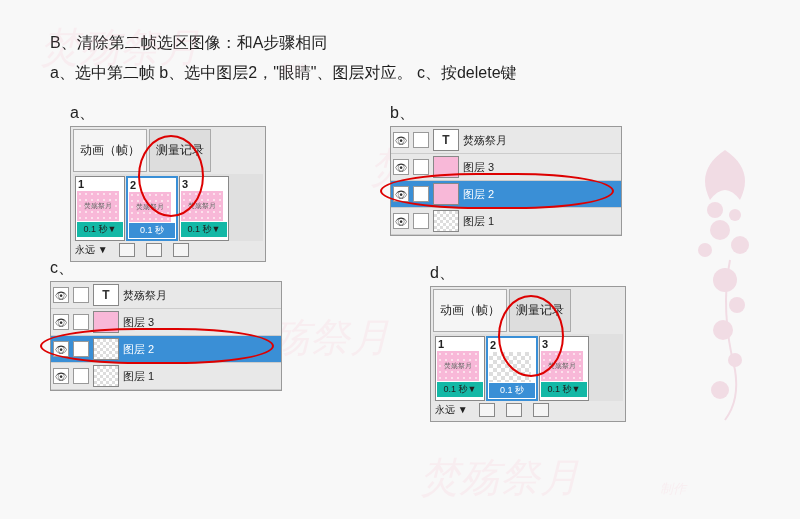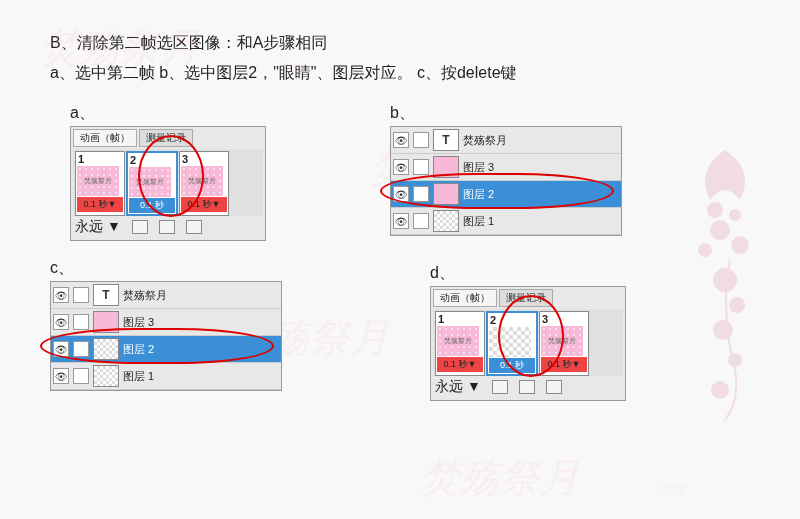--- a/index.html
+++ b/index.html
@@ -5,31 +5,31 @@
 body{margin:0;padding:0;width:800px;height:519px;background:#f8f8f8;font-family:"SimSun","Microsoft YaHei",sans-serif;font-size:16px;color:#222;position:relative;overflow:hidden}
 .wm{position:absolute;font-size:40px;color:rgba(255,150,180,0.1);font-style:italic;pointer-events:none;font-family:"KaiTi",serif}
 .wm-sm{font-size:13px}
 .content{padding:30px 40px 0 50px}
 .line{margin-bottom:4px;line-height:1.6}
 .figs{position:relative;width:100%;height:370px;margin-top:18px}
 .fig{position:absolute}
 .fig-label{font-size:16px;margin-bottom:2px}
 .panel{border:1px solid #999;background:#e8e8e8;padding:2px;font-size:11px}
 .tabrow{display:flex;gap:2px;margin-bottom:2px}
-.tab{background:#ddd;border:1px solid #aaa;padding:1px 6px;font-size:10px}
+.tab{background:#ddd;border:1px solid #aaa;padding:12px 6px;font-size:12px}
 .tab.act{background:#f5f5f5}
 .thumbs{display:flex;gap:1px;padding:2px 2px 0 2px;background:#e0e0e0}
 .th{border:1px solid #888;background:#fff;padding:1px;width:46px;font-size:9px;text-align:left}
 .th .n{font-weight:bold;font-size:11px;display:block;padding:0 1px}
 .th .pv{width:42px;height:30px;background:#f8b8d8;background-image:radial-gradient(circle,#fce0ec 1px,transparent 1px);background-size:6px 6px;display:flex;align-items:center;justify-content:center;font-size:7px;color:#666;margin:1px 0}
 .th .pv.chk{background:repeating-conic-gradient(#ddd 0 25%,#fff 0 50%) 0 0/8px 8px}
-.th .tm{font-size:9px;text-align:center;padding:1px;background:#ef4444}
+.th .tm{font-size:9px;text-align:center;padding:1px;background:#14b8a6}
 .th.sel{border:2px solid #3a8fd6}
 .th.sel .tm{background:#3a8fd6;color:#fff}
-.brow{display:flex;align-items:center;gap:11px;padding:2px;font-size:14px}
+.brow{display:flex;align-items:center;gap:11px;padding:2px;font-size:10px}
 .brow .ctrl{width:14px;height:12px;border:1px solid #888;background:#f5f5f5;display:inline-block}
 .layers{background:#e8e8e8;border:1px solid #999;font-size:11px;width:230px}
 .lrow{display:flex;align-items:center;border-bottom:1px solid #ccc;padding:2px;gap:4px}
 .lrow.sel{background:#3a8fd6;color:#fff}
 .eye{width:14px;height:14px;border:1px solid #999;background:#fff;display:flex;align-items:center;justify-content:center;font-size:10px;color:#333}
 .lthumb{width:24px;height:20px;border:1px solid #888;background:#f8b8d8}
 .lthumb.chk{background:repeating-conic-gradient(#ddd 0 25%,#fff 0 50%) 0 0/6px 6px}
 .lthumb.t{background:#fff;display:flex;align-items:center;justify-content:center;font-weight:bold;font-size:12px;color:#333}
 .lname{flex:1;font-size:11px}
 .ring{position:absolute;border:2px solid #d00;border-radius:50%;pointer-events:none}

